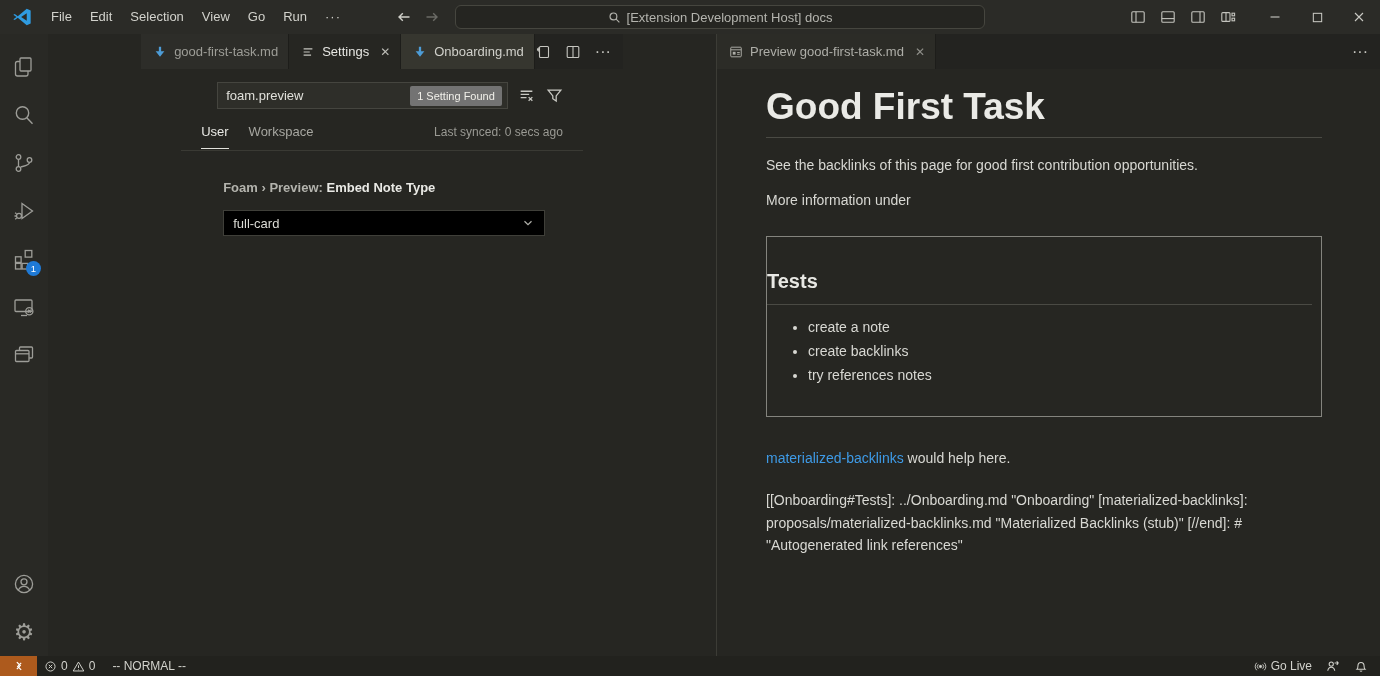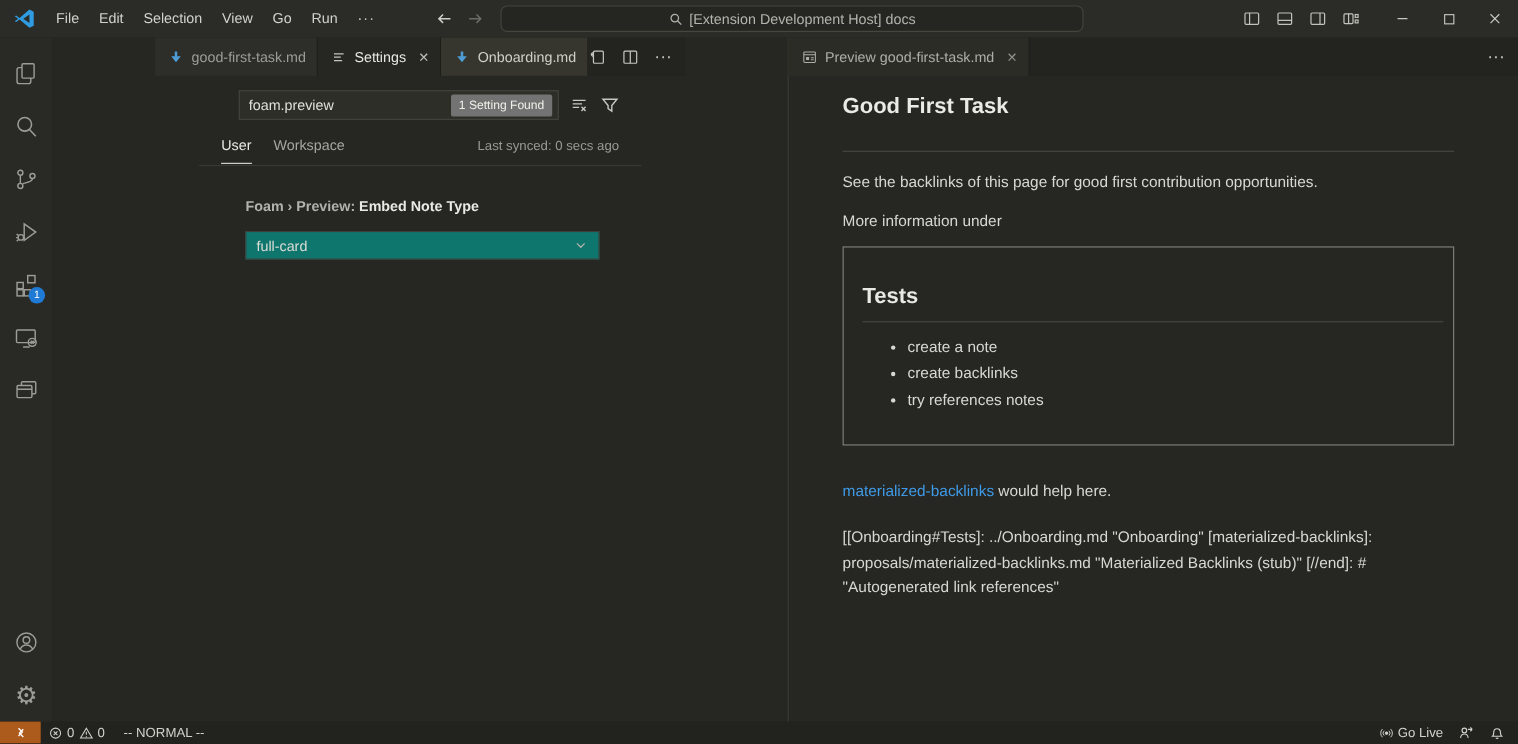--- a/index.html
+++ b/index.html
@@ -59,30 +59,30 @@
   .search-icons { display:flex; align-items:center; gap:11px; color:#c9c9c3; }
   .scope-row { margin-top:4px; padding:0 20px; height:38px; display:flex; align-items:center;
     border-bottom:1px solid #3a3a34; font-size:13px; }
   .scope-tab { margin-right:20px; padding:9px 0; color:#a7a7a1; }
   .scope-tab.active { color:#e9e9e5; border-bottom:1px solid #e1e1dc; }
   .sync { margin-left:auto; font-size:12px; color:#9a9a94; }
   .setting-item { margin:29px 0 0 42px; }
   .setting-title { font-size:13px; }
   .setting-cat { color:#b3b3ad; font-weight:bold; }
   .setting-name { color:#e9e9e5; font-weight:bold; }
-  .dropdown { margin-top:15px; width:322px; height:26px; background:#0f766e; border:1px solid #3f3f39;
+  .dropdown { margin-top:15px; width:322px; height:26px; background:#000000; border:1px solid #3f3f39;
     display:flex; align-items:center; padding:0 9px; font-size:13px; color:#dcdcd6; }
   .dropdown .chev { margin-left:auto; color:#b0b0aa; display:flex; }
 
   
   .preview-scroll { padding:17px 30px 0 49px; flex:1; overflow:hidden; }
-  .pv-h1 { font-size:20px; font-weight:600; color:#eaeae6; padding-bottom:28px;
+  .pv-h1 { font-size:37px; font-weight:600; color:#eaeae6; padding-bottom:9px;
     border-bottom:1px solid #4a4a44; width:556px; }
   .pv-p { font-size:14px; color:#d8d8d3; margin-top:19px; }
-  .pv-card { margin-top:16px; width:556px; border:1px solid #84847e; padding:33px 9px 25px 17px; }
+  .pv-card { margin-top:28px; width:556px; border:1px solid #84847e; padding:33px 9px 25px 0; }
   .pv-h2 { font-size:20px; font-weight:600; color:#e8e8e4; padding-bottom:11px; border-bottom:1px solid #4a4a44; }
   .pv-card ul { margin:14px 0 0; padding-left:41px; }
   .pv-card li { font-size:14px; color:#d8d8d3; margin-bottom:8px; }
   .pv-link-p { margin-top:33px; font-size:14px; color:#d8d8d3; }
   .pv-link { color:#3e9ae6; cursor:pointer; }
   .pv-refs { margin-top:23px; font-size:14px; color:#d8d8d3; width:575px; line-height:22.5px; }
 
   
   .statusbar { height:20px; background:#22221e; display:flex; align-items:center; font-size:12px; color:#d2d2cc; }
   .remote { width:37px; height:20px; background:#ad5a1d; color:#fff; display:flex; align-items:center; justify-content:center; }

